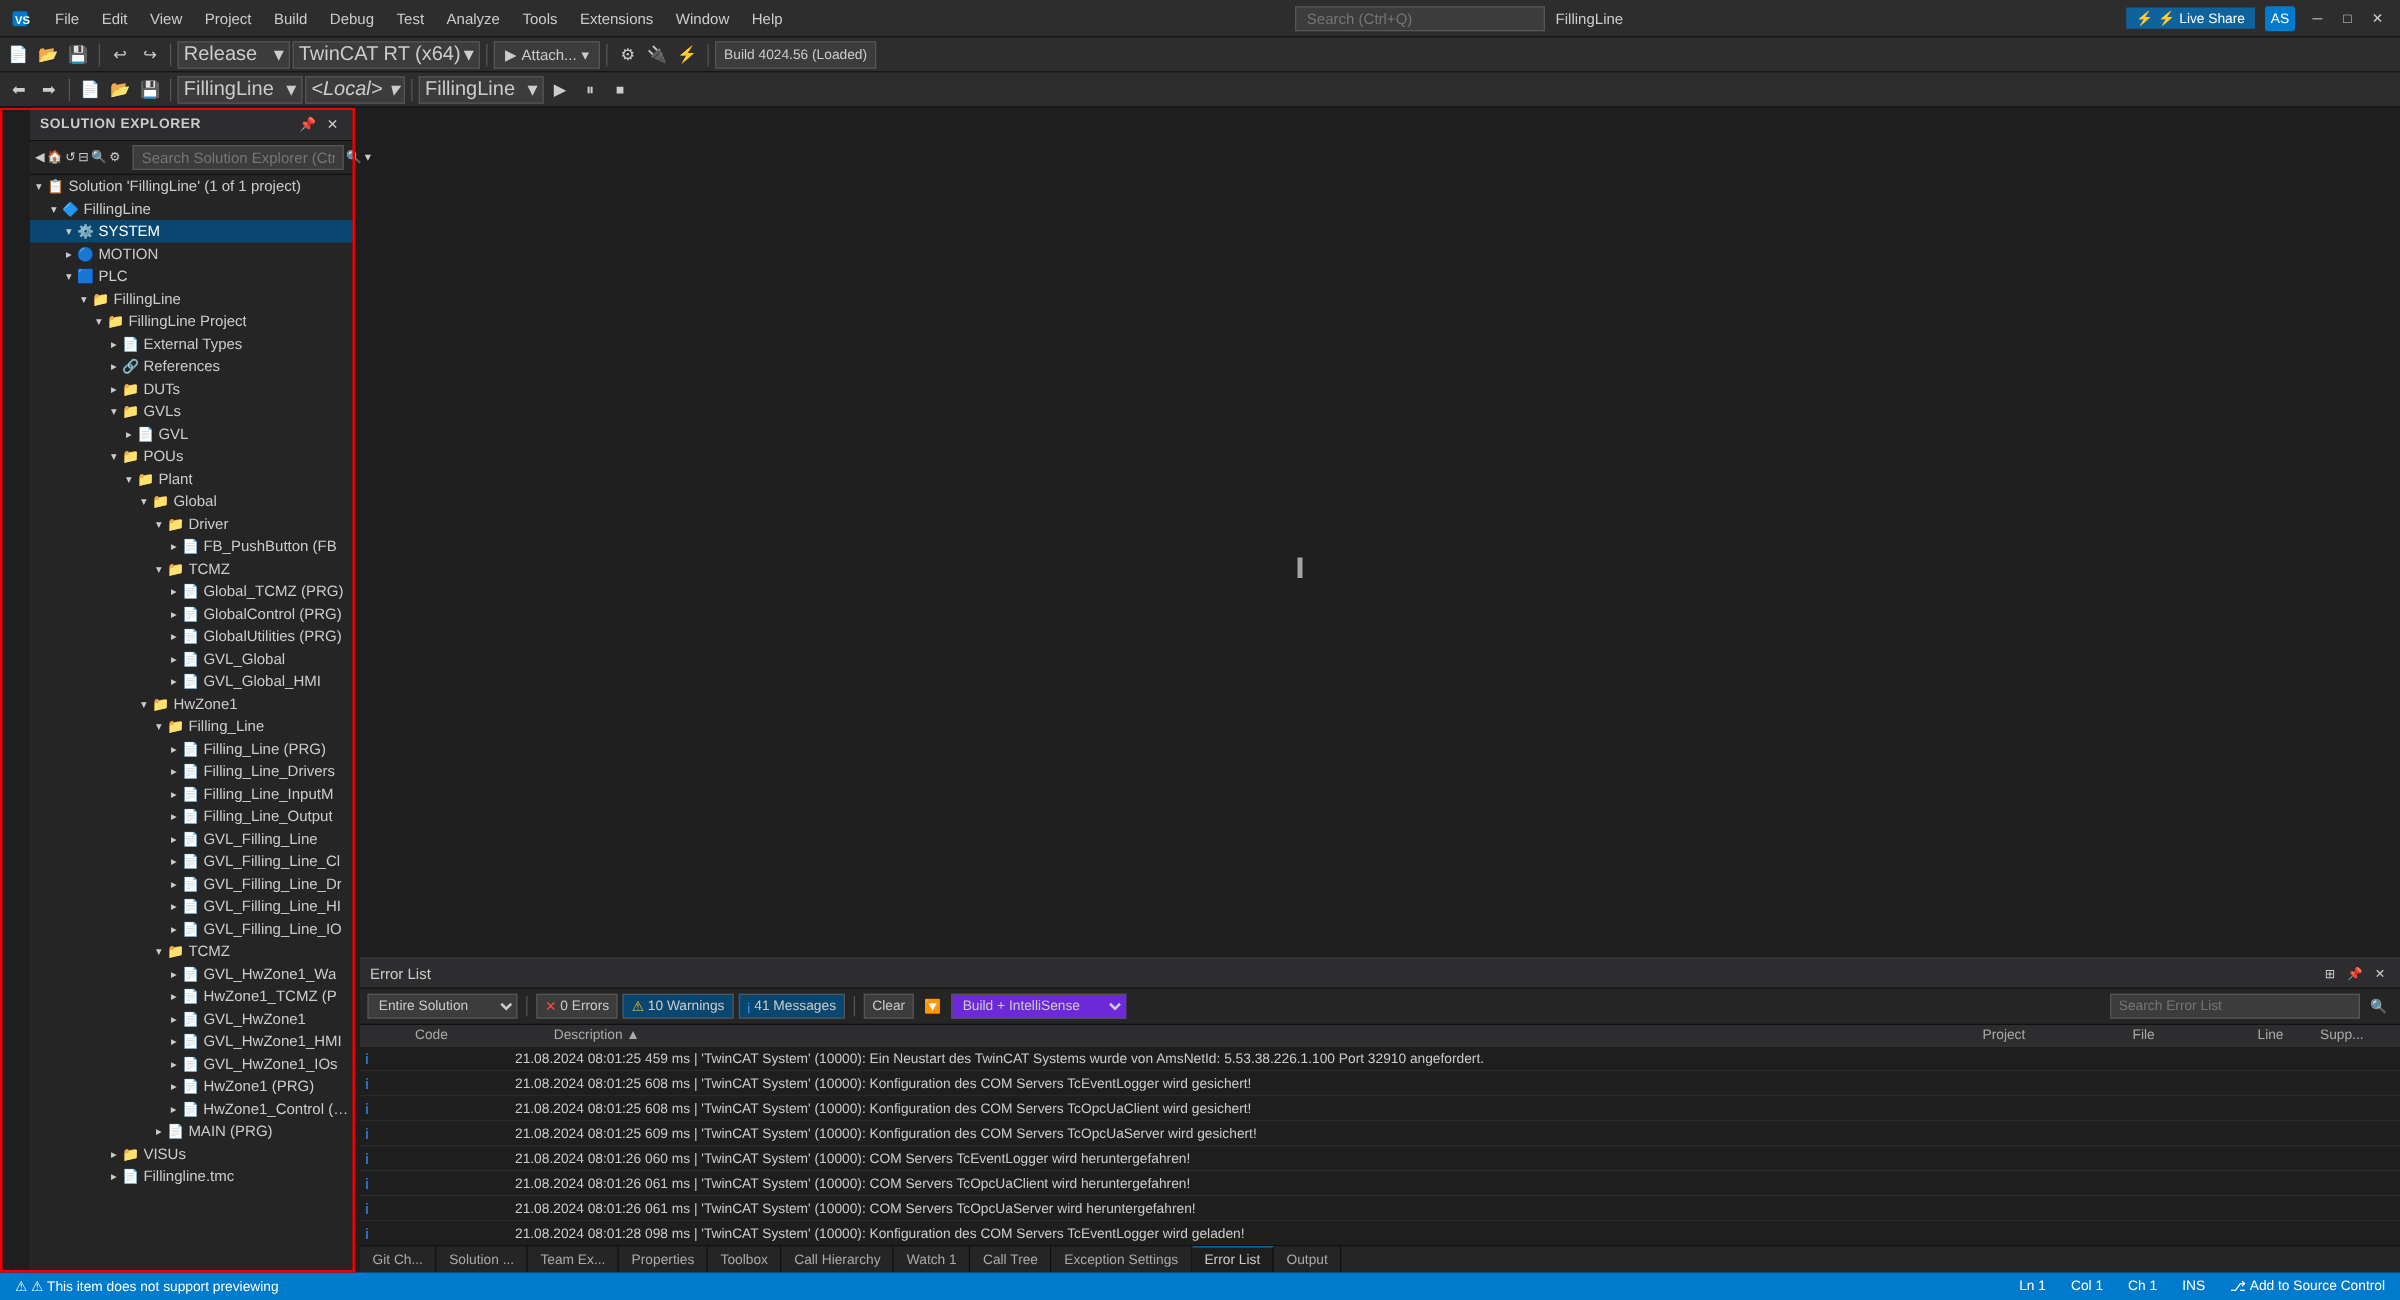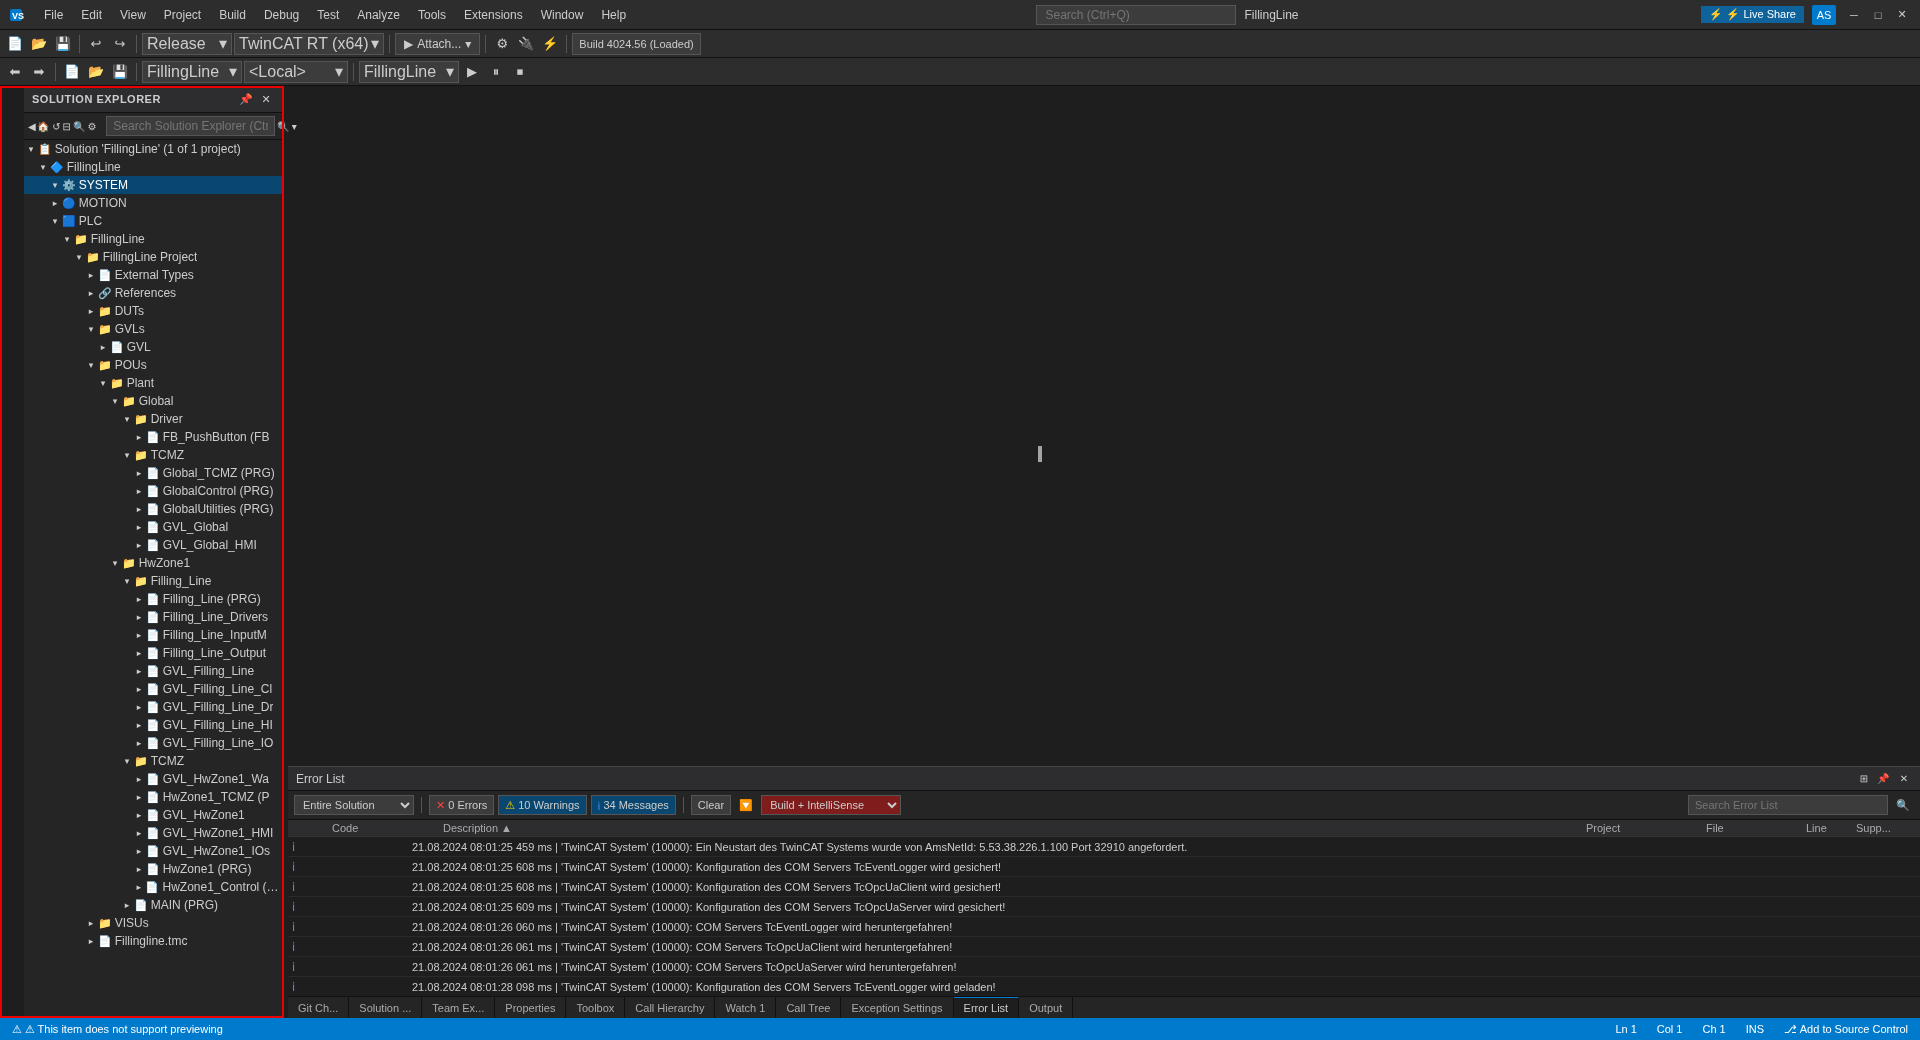--- a/index.html
+++ b/index.html
@@ -294,21 +294,21 @@
     .scope-dropdown {
       background: #3c3c3c;
       border: 1px solid #555;
       color: #ccc;
       padding: 1px 4px;
       font-size: 11px;
       height: 20px;
       width: 120px;
     }
     .build-dropdown {
-      background: #7f1d1d;
+      background: #6d28d9;
       border: 1px solid #555;
       color: #ccc;
       padding: 1px 4px;
       font-size: 11px;
       height: 20px;
       width: 140px;
     }
     .search-error {
       background: #3c3c3c;
       border: 1px solid #555;
@@ -494,21 +494,21 @@
   <div class="tb-btn">➡</div>
   <div class="toolbar-sep"></div>
   <div class="tb-btn">📄</div>
   <div class="tb-btn">📂</div>
   <div class="tb-btn">💾</div>
   <div class="toolbar-sep"></div>
   <div class="tb-dropdown" style="width:100px;">
     <span>FillingLine</span>
     <span style="margin-left:auto;">▾</span>
   </div>
-  <div class="tb-dropdown" style="width:104px;">
+  <div class="tb-dropdown" style="width:80px;font-style:italic;">
     <span>&lt;Local&gt;</span>
     <span style="margin-left:auto;">▾</span>
   </div>
   <div class="toolbar-sep"></div>
   <div class="tb-dropdown" style="width:100px;">
     <span>FillingLine</span>
     <span style="margin-left:auto;">▾</span>
   </div>
   <div class="tb-btn">▶</div>
   <div class="tb-btn">⏸</div>
@@ -840,21 +840,21 @@
         <div class="error-filter-btn">
           <span style="color:#f44;">✕</span>
           <span>0 Errors</span>
         </div>
         <div class="error-filter-btn active">
           <span style="color:#fc0;">⚠</span>
           <span>10 Warnings</span>
         </div>
         <div class="error-filter-btn active">
           <span style="color:#3794ff;">ℹ</span>
-          <span>34 Messages</span>
+          <span>41 Messages</span>
         </div>
         <div class="filter-sep"></div>
         <button class="error-filter-btn">Clear</button>
         <div class="tb-btn" style="font-size:11px;">🔽</div>
         <select class="build-dropdown">
           <option>Build + IntelliSense</option>
         </select>
         <input type="text" class="search-error" placeholder="Search Error List" style="">
         <div class="tb-btn" style="font-size:11px;">🔍</div>
       </div>

